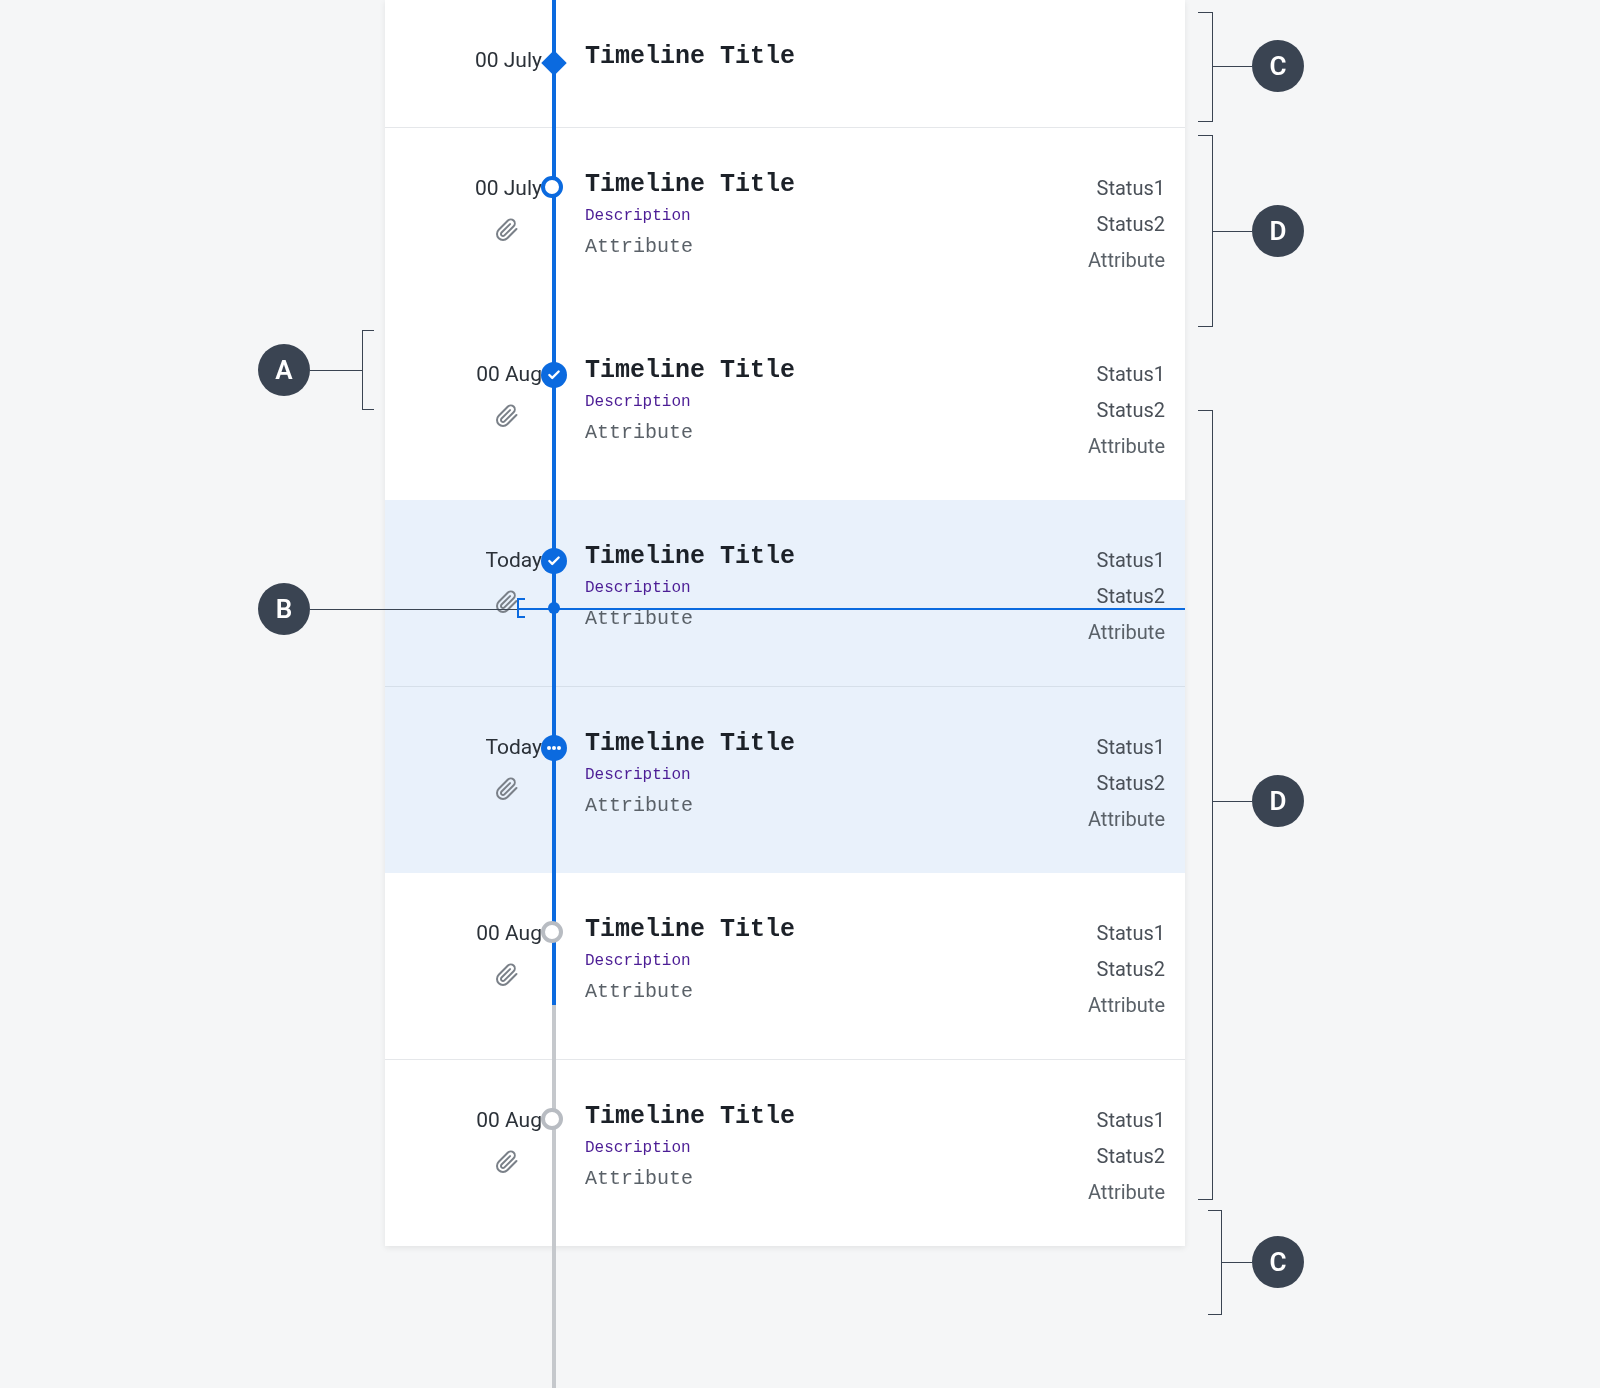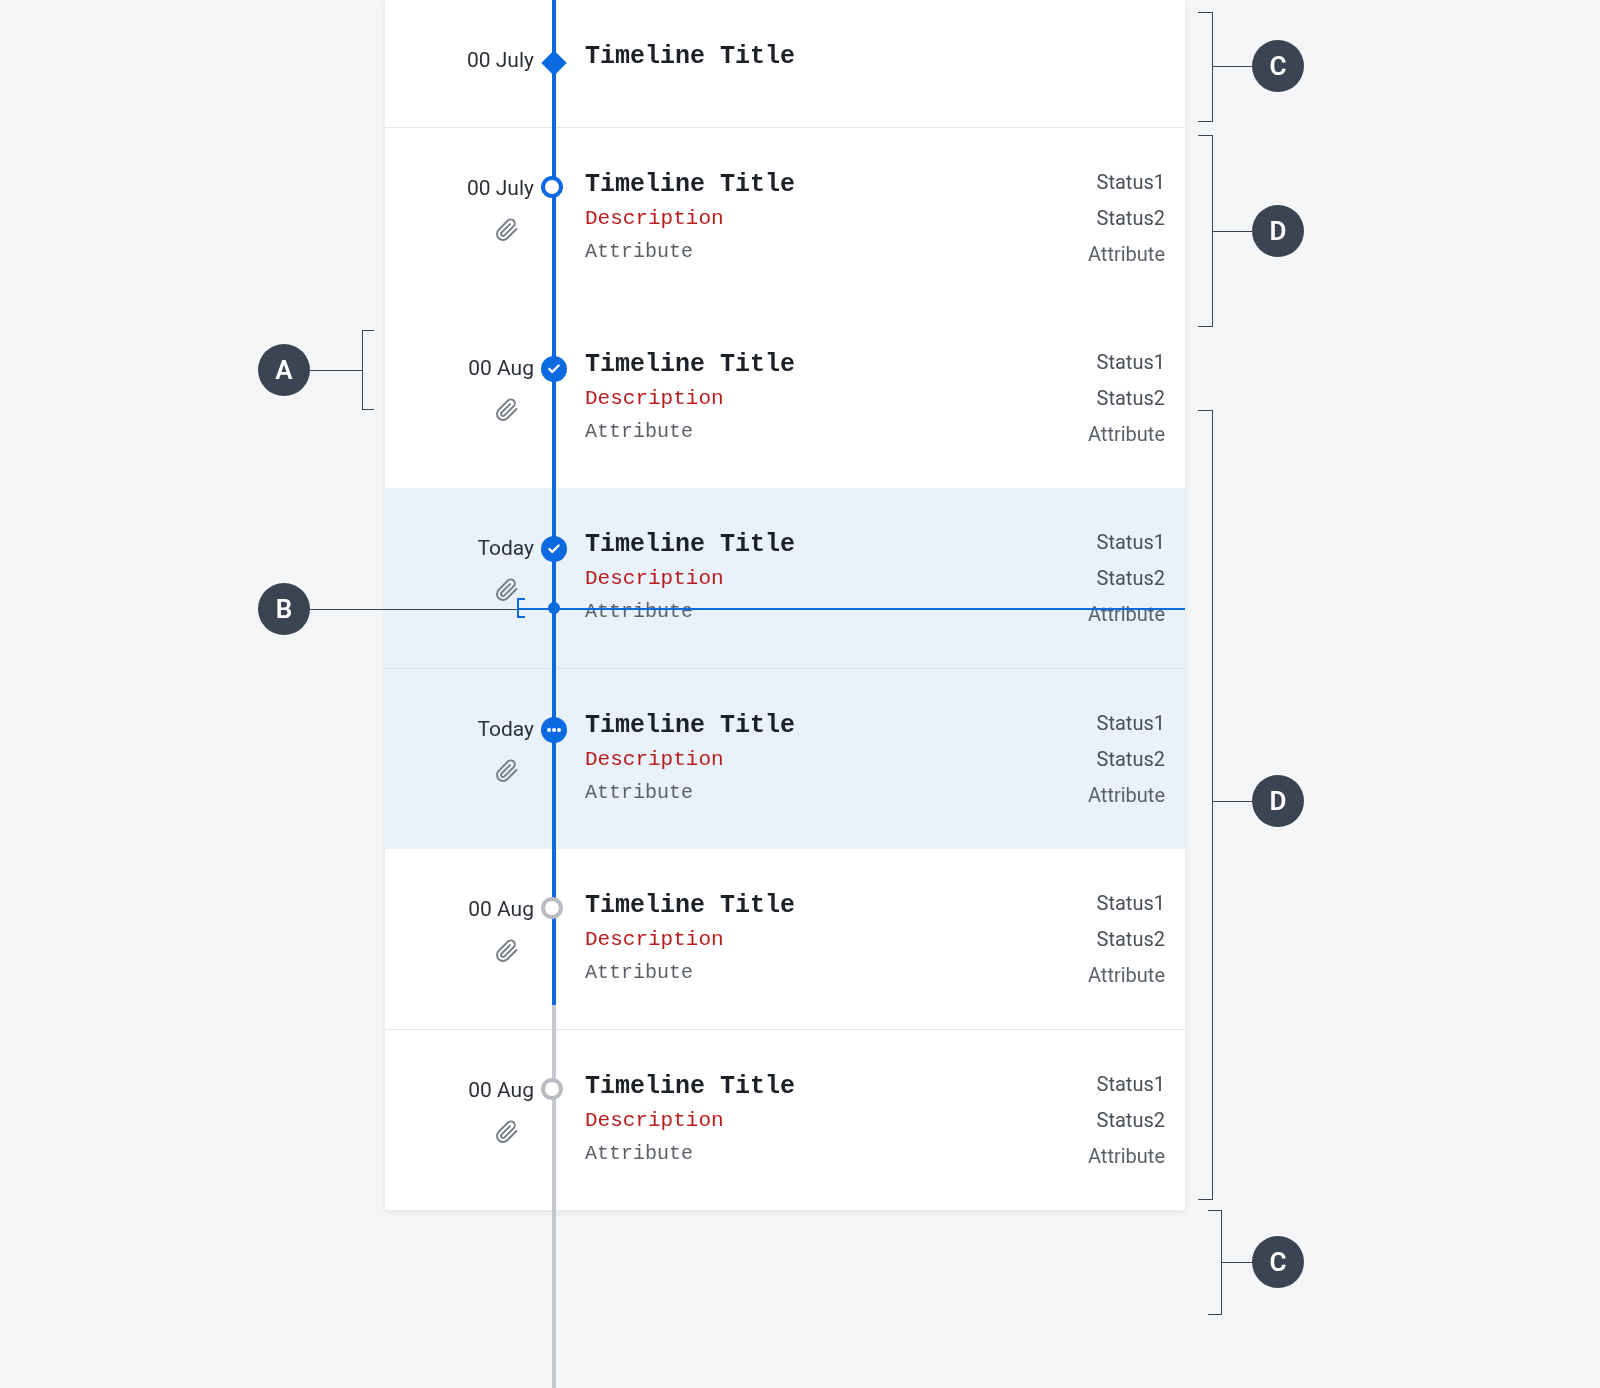--- a/index.html
+++ b/index.html
@@ -39,21 +39,21 @@
       border-bottom: 1px solid #e5e7ea;
       padding: 42px 20px 42px 200px;
       display: flex;
       justify-content: space-between;
     }
     .entry.compact { padding-top: 42px; padding-bottom: 42px; }
     .entry.noborder { border-bottom: none; }
     .entry.highlight { background: #e9f1fb; }
     .entry .date-col {
       position: absolute;
-      left: 4px;
+      left: 12px;
       width: 145px;
       top: 48px;
       text-align: right;
       color: #2b3138;
       font-size: 21px;
     }
     .entry .attach-icon {
       position: absolute;
       left: 110px;
       top: 90px;
@@ -108,32 +108,33 @@
     }
     .content-left { flex: 1; font-family: Liberation Mono, monospace; }
     .content-right { text-align: right; }
     .title {
       font-size: 25px;
       font-weight: 700;
       color: #1c2128;
       margin-bottom: 8px;
     }
     .desc {
-      font-size: 21px;
-      color: #b91c1c;
+      font-size: 16px;
+      color: #4c1d95;
       margin-bottom: 10px;
     }
     .attr {
       font-size: 20px;
       color: #5a6168;
     }
     .status1 {
       font-size: 20px;
       color: #4a5058;
       margin-bottom: 12px;
+      margin-top: 6px;
     }
     .status2 {
       font-size: 20px;
       color: #4a5058;
       margin-bottom: 12px;
     }
     .attr-right {
       font-size: 20px;
       color: #5a6168;
     }

